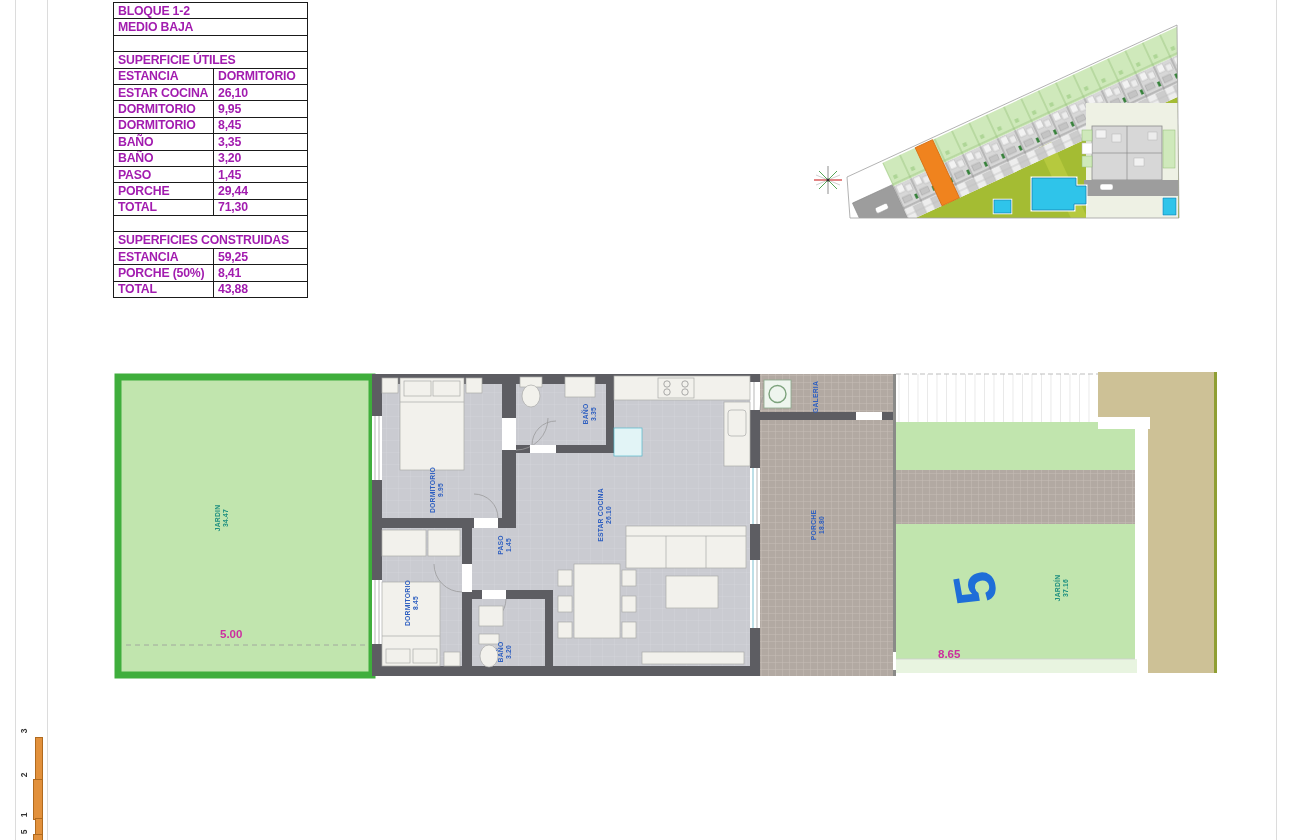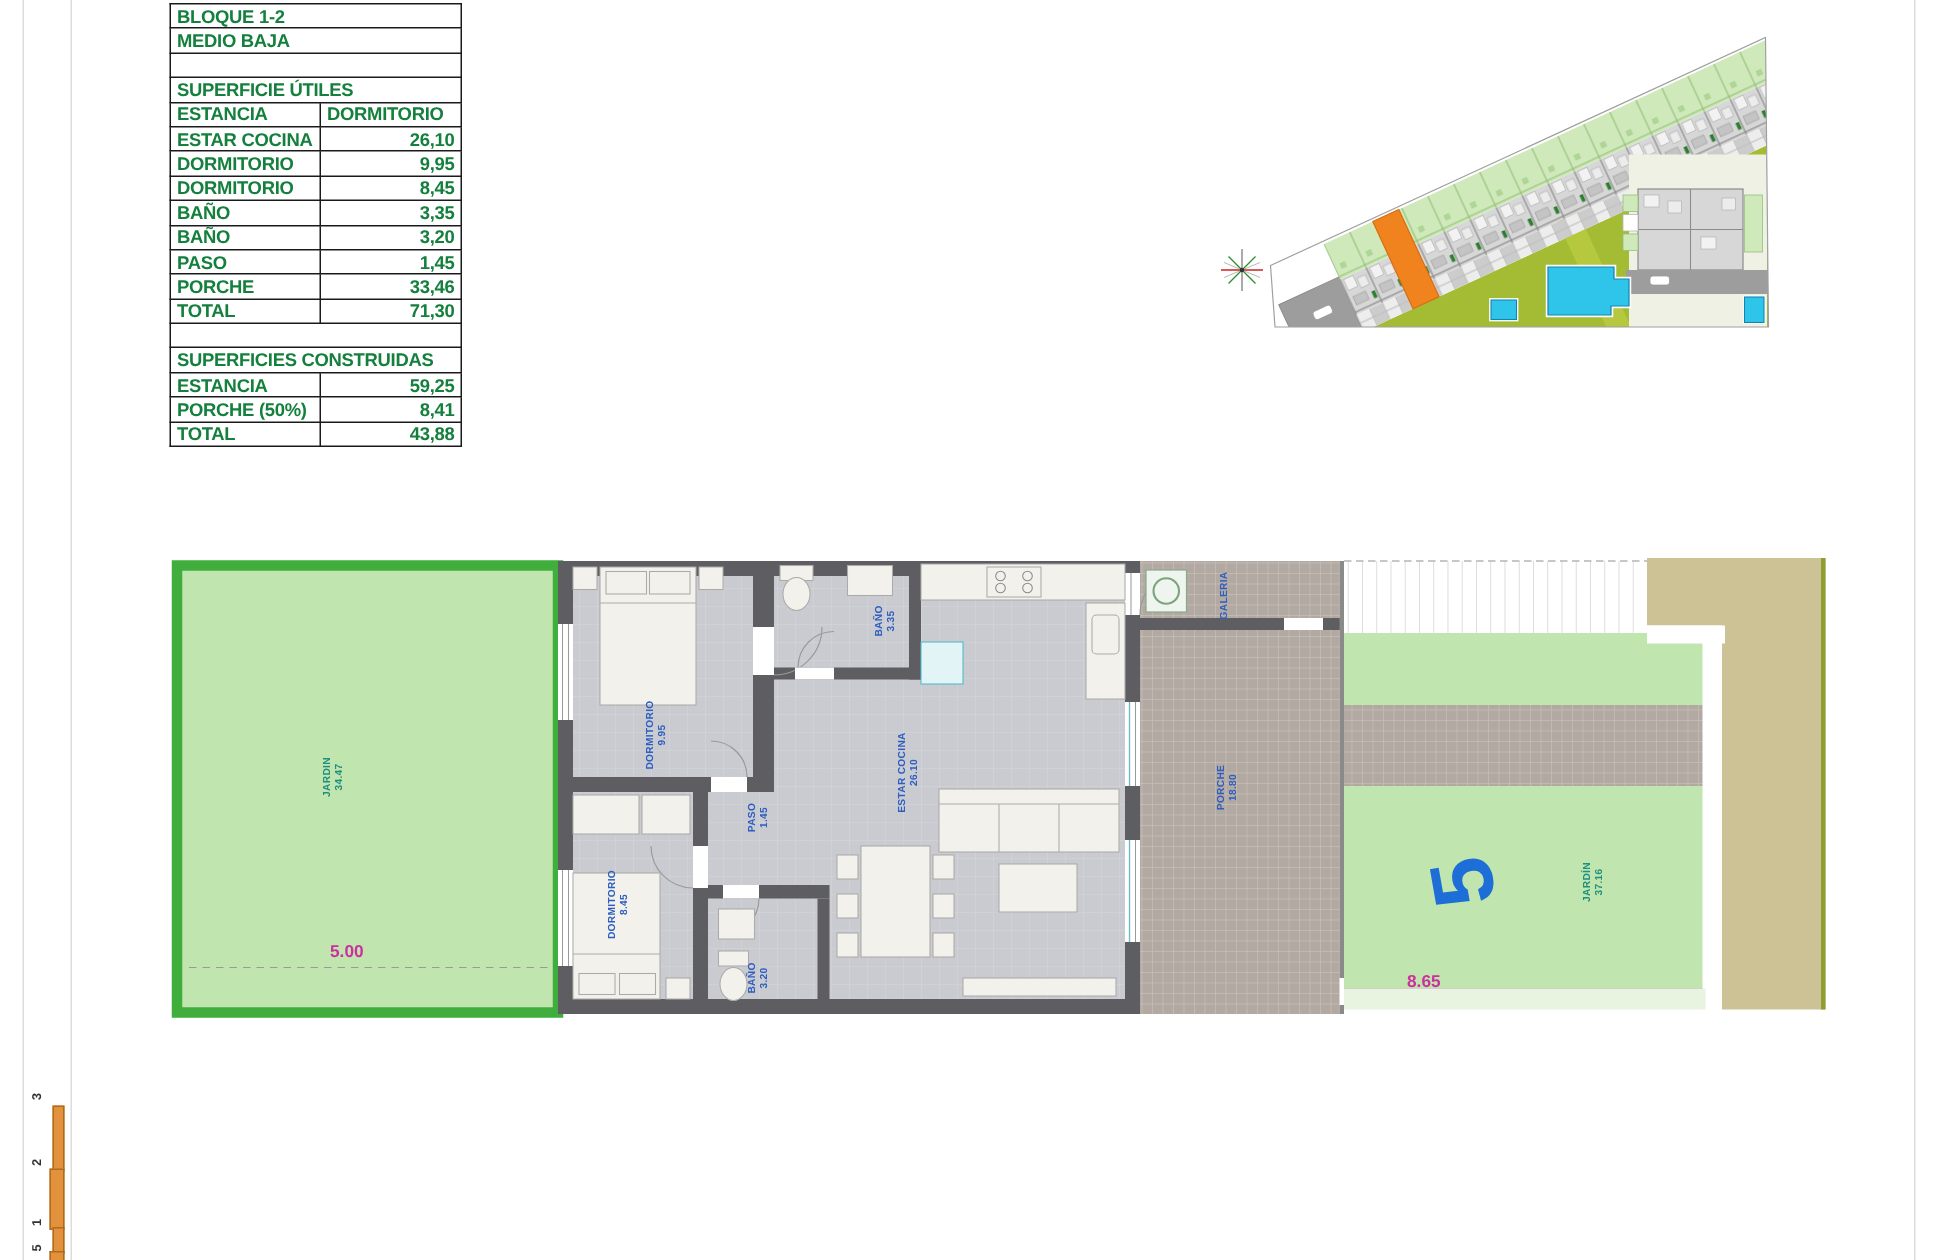--- a/index.html
+++ b/index.html
@@ -6,24 +6,24 @@
   body{
     width:1290px;height:840px;position:relative;overflow:hidden;
     background:#ffffff;font-family:"Liberation Sans",sans-serif;
   }
   .frameline{position:absolute;top:0;bottom:0;width:1px;background:#dcdcdc;}
   
   .tblwrap{position:absolute;left:113px;top:2px;}
   table.tbl{border-collapse:collapse;table-layout:fixed;width:194px;}
   table.tbl td{
     border:1.4px solid #1a1a1a;height:15.4px;padding:0 4px;
-    font-size:12.3px;font-weight:700;color:#15803d;letter-spacing:-.2px;
+    font-size:12.3px;font-weight:700;color:#a21caf;letter-spacing:-.2px;
     white-space:nowrap;overflow:hidden;
   }
-  table.tbl td.c-num{text-align:right;}
+  table.tbl td.c-num{}
   
   svg text{font-family:"Liberation Sans",sans-serif;}
   .rlabel{font-size:6.8px;fill:#2e5fc0;text-anchor:middle;font-weight:600;letter-spacing:.2px;}
   .glabel{font-size:6.8px;fill:#1f9080;text-anchor:middle;font-weight:600;letter-spacing:.2px;}
   .dim{font-size:11.5px;fill:#cc2fa0;font-weight:600;}
   .unitnum{font-size:58px;font-weight:700;fill:#1e6ed8;text-anchor:middle;}
   
   .sbar-seg{position:absolute;background:#e2913c;border:1px solid #b06a1e;}
   .sbar-label{
     position:absolute;font-size:8.5px;color:#333;font-weight:600;
@@ -79,21 +79,21 @@
         <tr>
           <td>BAÑO</td>
           <td class="c-num">3,20</td>
         </tr>
         <tr>
           <td>PASO</td>
           <td class="c-num">1,45</td>
         </tr>
         <tr>
           <td>PORCHE</td>
-          <td class="c-num">33,46</td>
+          <td class="c-num">29,44</td>
         </tr>
         <tr>
           <td>TOTAL</td>
           <td class="c-num">71,30</td>
         </tr>
         <tr>
           <td colspan="2"></td>
         </tr>
         <tr>
           <td colspan="2">SUPERFICIES CONSTRUIDAS</td>

